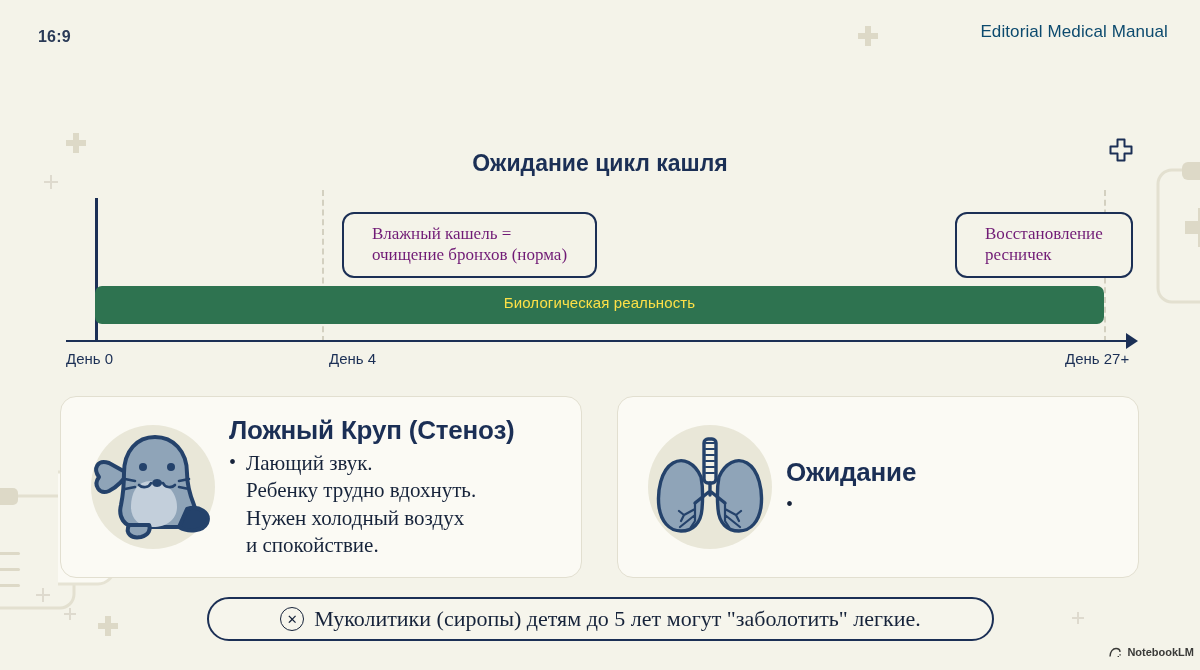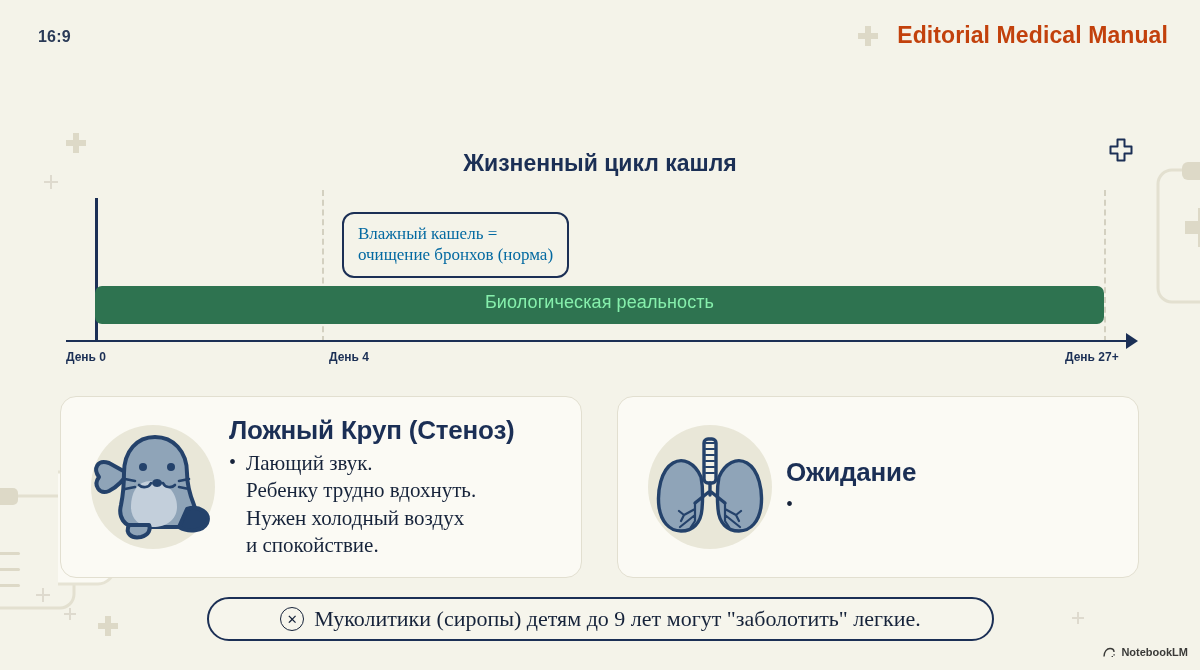--- a/index.html
+++ b/index.html
@@ -34,21 +34,21 @@
   .doc-deco{position:absolute;}
   .doc-deco svg{display:block;}
 
   
   .ratio{
     position:absolute;left:38px;top:28px;
     font-size:16px;font-weight:600;letter-spacing:.2px;color:#2a3a57;
   }
   .brand{
     position:absolute;right:32px;top:22px;
-    font-size:23px;font-weight:700;color:#c2410c;letter-spacing:.1px;
+    font-size:17px;font-weight:400;color:#0c4a6e;letter-spacing:.1px;
   }
   .title{
     position:absolute;left:0;right:0;top:62px;
     text-align:center;
     font-size:40px;font-weight:800;color:#1b2f55;
     letter-spacing:-.5px;
     white-space:nowrap;
   }
   .subtitle{
     position:absolute;left:0;right:0;top:150px;
@@ -79,37 +79,37 @@
     border-radius:8px;
     padding:8px 16px 9px;
     font-size:17px;font-weight:500;
     white-space:nowrap;
   }
   .bubble{
     position:absolute;
     background:#f4f3e9;
     border:2px solid #1b2f55;
     border-radius:12px;
-    padding:9px 14px 10px;
+    padding:9px 28px 10px;
     font-family:"Liberation Serif",serif;
-    font-size:17px;line-height:1.25;color:#0369a1;
+    font-size:17px;line-height:1.25;color:#701a75;
     white-space:pre-line;
   }
   .bar{
     position:absolute;left:95px;top:96px;width:1009px;height:38px;
     background:#2e7350;border-radius:7px;
   }
   .bar-label{
     position:absolute;left:0;right:0;top:0;height:32px;
     display:flex;align-items:center;justify-content:center;
-    color:#86efac;font-size:18px;font-weight:500;letter-spacing:.1px;
+    color:#fde047;font-size:15px;font-weight:500;letter-spacing:.1px;
   }
   .tick-label{
     position:absolute;top:160px;
-    font-size:12px;font-weight:700;color:#1b2f55;white-space:nowrap;
+    font-size:15px;font-weight:400;color:#1b2f55;white-space:nowrap;
   }
 
   
   .cards{position:absolute;left:0;top:396px;width:1148px;height:186px;}
   .card{
     position:absolute;top:0;height:182px;
     background:#fbfaf4;
     border:1.5px solid #e2dfd0;
     border-radius:16px;
     box-sizing:border-box;
@@ -149,21 +149,21 @@
     font-family:"Liberation Serif",serif;
     font-size:22px;color:#16233a;
     white-space:nowrap;
   }
   .warning .wicon{
     flex:0 0 auto;width:22px;height:22px;border:1.6px solid #16233a;border-radius:50%;
     display:flex;align-items:center;justify-content:center;
     font-size:13px;font-family:"Liberation Sans",sans-serif;line-height:1;
   }
   .watermark{
-    position:absolute;right:12px;bottom:12px;
+    position:absolute;right:6px;bottom:12px;
     display:flex;align-items:center;gap:5px;
     font-size:11px;font-weight:600;color:#3a3a38;
   }
   .watermark svg{display:block;}
 </style>
 </head>
 <body>
 
 <div class="slide">
 
@@ -202,32 +202,34 @@
   <div class="doc-deco" style="left:58px;top:468px;">
     <svg width="60" height="120" viewBox="0 0 60 120">
       <rect x="-30" y="4" width="86" height="112" rx="16" fill="#fbfaf4" stroke="#e6e3d4" stroke-width="3"></rect>
     </svg>
   </div>
 
   <div class="cross thin" style="left:1072px;top:612px;width:12px;height:12px;"></div>
 
   <div class="ratio">16:9</div>
   <div class="brand">Editorial Medical Manual</div>
-  <div class="subtitle">Жизненный цикл кашля</div>
+  <div class="subtitle">Ожидание цикл кашля</div>
 
   <div class="timeline">
 
     <div class="vline-dash" style="left:322px;"></div>
     <div class="vline-dash" style="left:1104px;"></div>
     <div class="vline-solid"></div>
 
 
     <div class="bubble" style="left:342px;top:22px;">Влажный кашель =
 очищение бронхов (норма)</div>
 
+    <div class="bubble" style="left:955px;top:22px;">Восстановление
+ресничек</div>
 
     <div class="bar">
       <div class="bar-label">Биологическая реальность</div>
     </div>
 
     <div class="axis"></div>
     <div class="axis-arrow"></div>
 
     <div class="tick-label" style="left:66px;">День 0</div>
     <div class="tick-label" style="left:293px;margin-left:36px;">День 4</div>
@@ -297,21 +299,21 @@
         <div class="card-title">Ожидание</div>
         <div class="card-bullet">
           <span class="dot">•</span>
         </div>
       </div>
     </div>
   </div>
 
   <div class="warning">
     <span class="wicon">✕</span>
-    <span>Муколитики (сиропы) детям до 9 лет могут "заболотить" легкие.</span>
+    <span>Муколитики (сиропы) детям до 5 лет могут "заболотить" легкие.</span>
   </div>
 
   <div class="watermark">
     <svg width="13" height="11" viewBox="0 0 13 11">
       <path d="M1 9.5 C1 4.5 4 1.5 7 1.5 C9.5 1.5 11 3 11 5" fill="none" stroke="#3a3a38" stroke-width="1.4"></path>
       <path d="M8.6 9.5 L10 9.5 M10.4 7.8 L11.8 7.8" stroke="#3a3a38" stroke-width="1.2"></path>
     </svg>
     <span>NotebookLM</span>
   </div>
 

